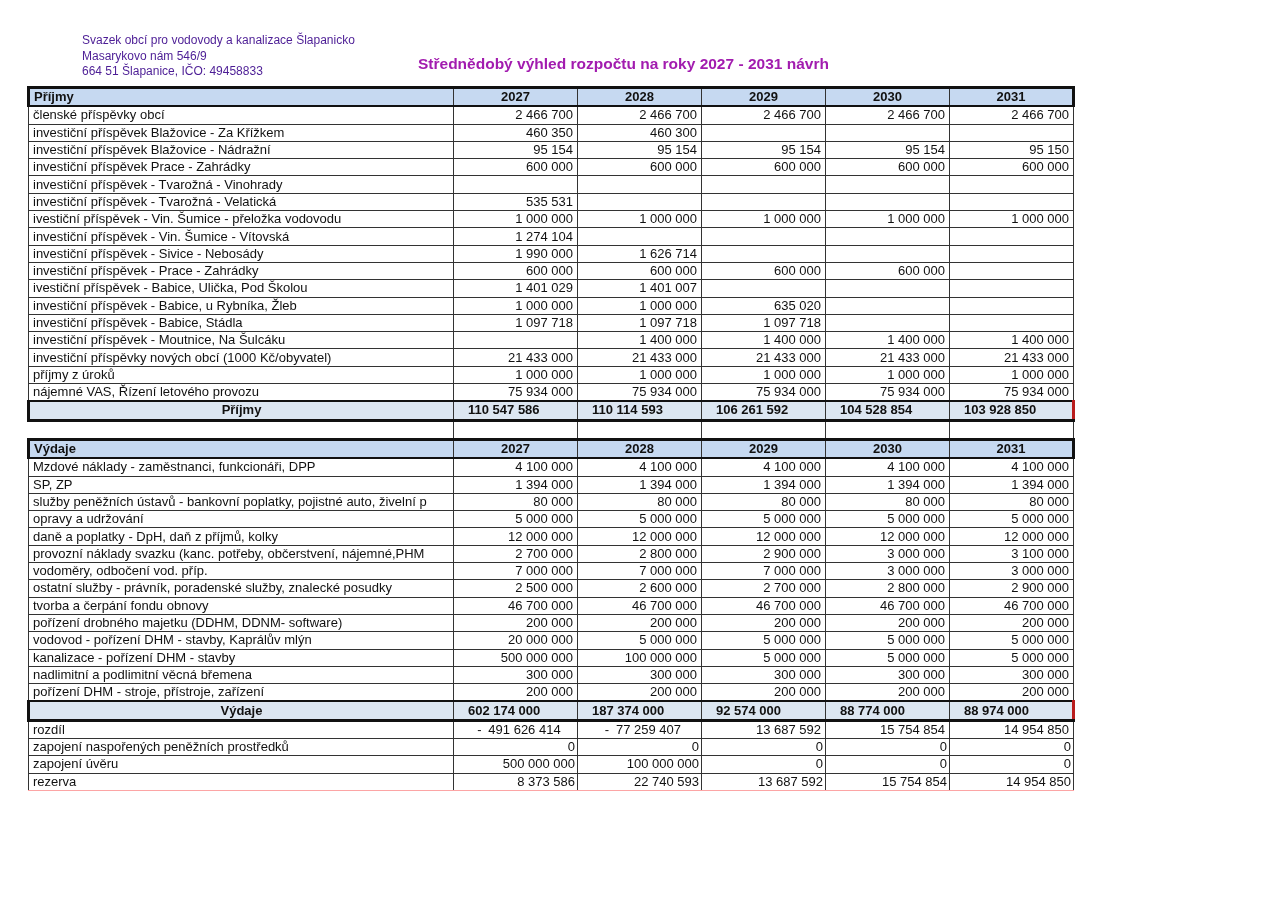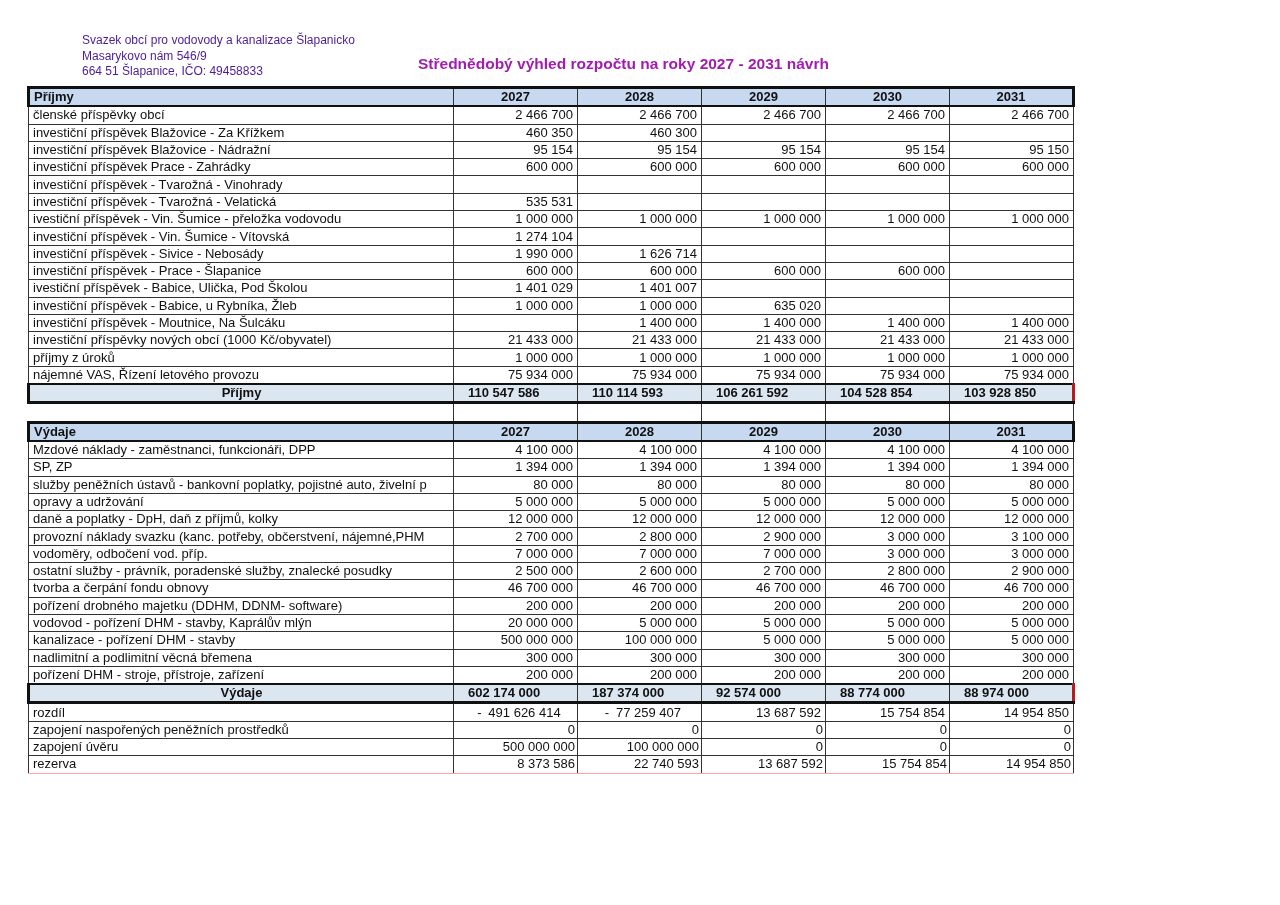--- a/index.html
+++ b/index.html
@@ -124,40 +124,48 @@
       </tr>
       <tr>
         <td class="lbl">investiční  příspěvek - Sivice - Nebosády</td>
         <td class="num">1 990 000</td>
         <td class="num">1 626 714</td>
         <td class="num"></td>
         <td class="num"></td>
         <td class="num"></td>
       </tr>
       <tr>
-        <td class="lbl">investiční příspěvek - Prace - Šlapanice</td>
+        <td class="lbl">investiční příspěvek - Prace - Zahrádky</td>
         <td class="num">600 000</td>
         <td class="num">600 000</td>
         <td class="num">600 000</td>
         <td class="num">600 000</td>
         <td class="num"></td>
       </tr>
       <tr>
         <td class="lbl">ivestiční příspěvek - Babice, Ulička, Pod Školou</td>
         <td class="num">1 401 029</td>
         <td class="num">1 401 007</td>
         <td class="num"></td>
         <td class="num"></td>
         <td class="num"></td>
       </tr>
       <tr>
         <td class="lbl">investiční příspěvek - Babice, u Rybníka, Žleb</td>
         <td class="num">1 000 000</td>
         <td class="num">1 000 000</td>
         <td class="num">635 020</td>
+        <td class="num"></td>
+        <td class="num"></td>
+      </tr>
+      <tr>
+        <td class="lbl">investiční příspěvek - Babice, Stádla</td>
+        <td class="num">1 097 718</td>
+        <td class="num">1 097 718</td>
+        <td class="num">1 097 718</td>
         <td class="num"></td>
         <td class="num"></td>
       </tr>
       <tr>
         <td class="lbl">investiční příspěvek - Moutnice, Na Šulcáku</td>
         <td class="num"></td>
         <td class="num">1 400 000</td>
         <td class="num">1 400 000</td>
         <td class="num">1 400 000</td>
         <td class="num">1 400 000</td>

